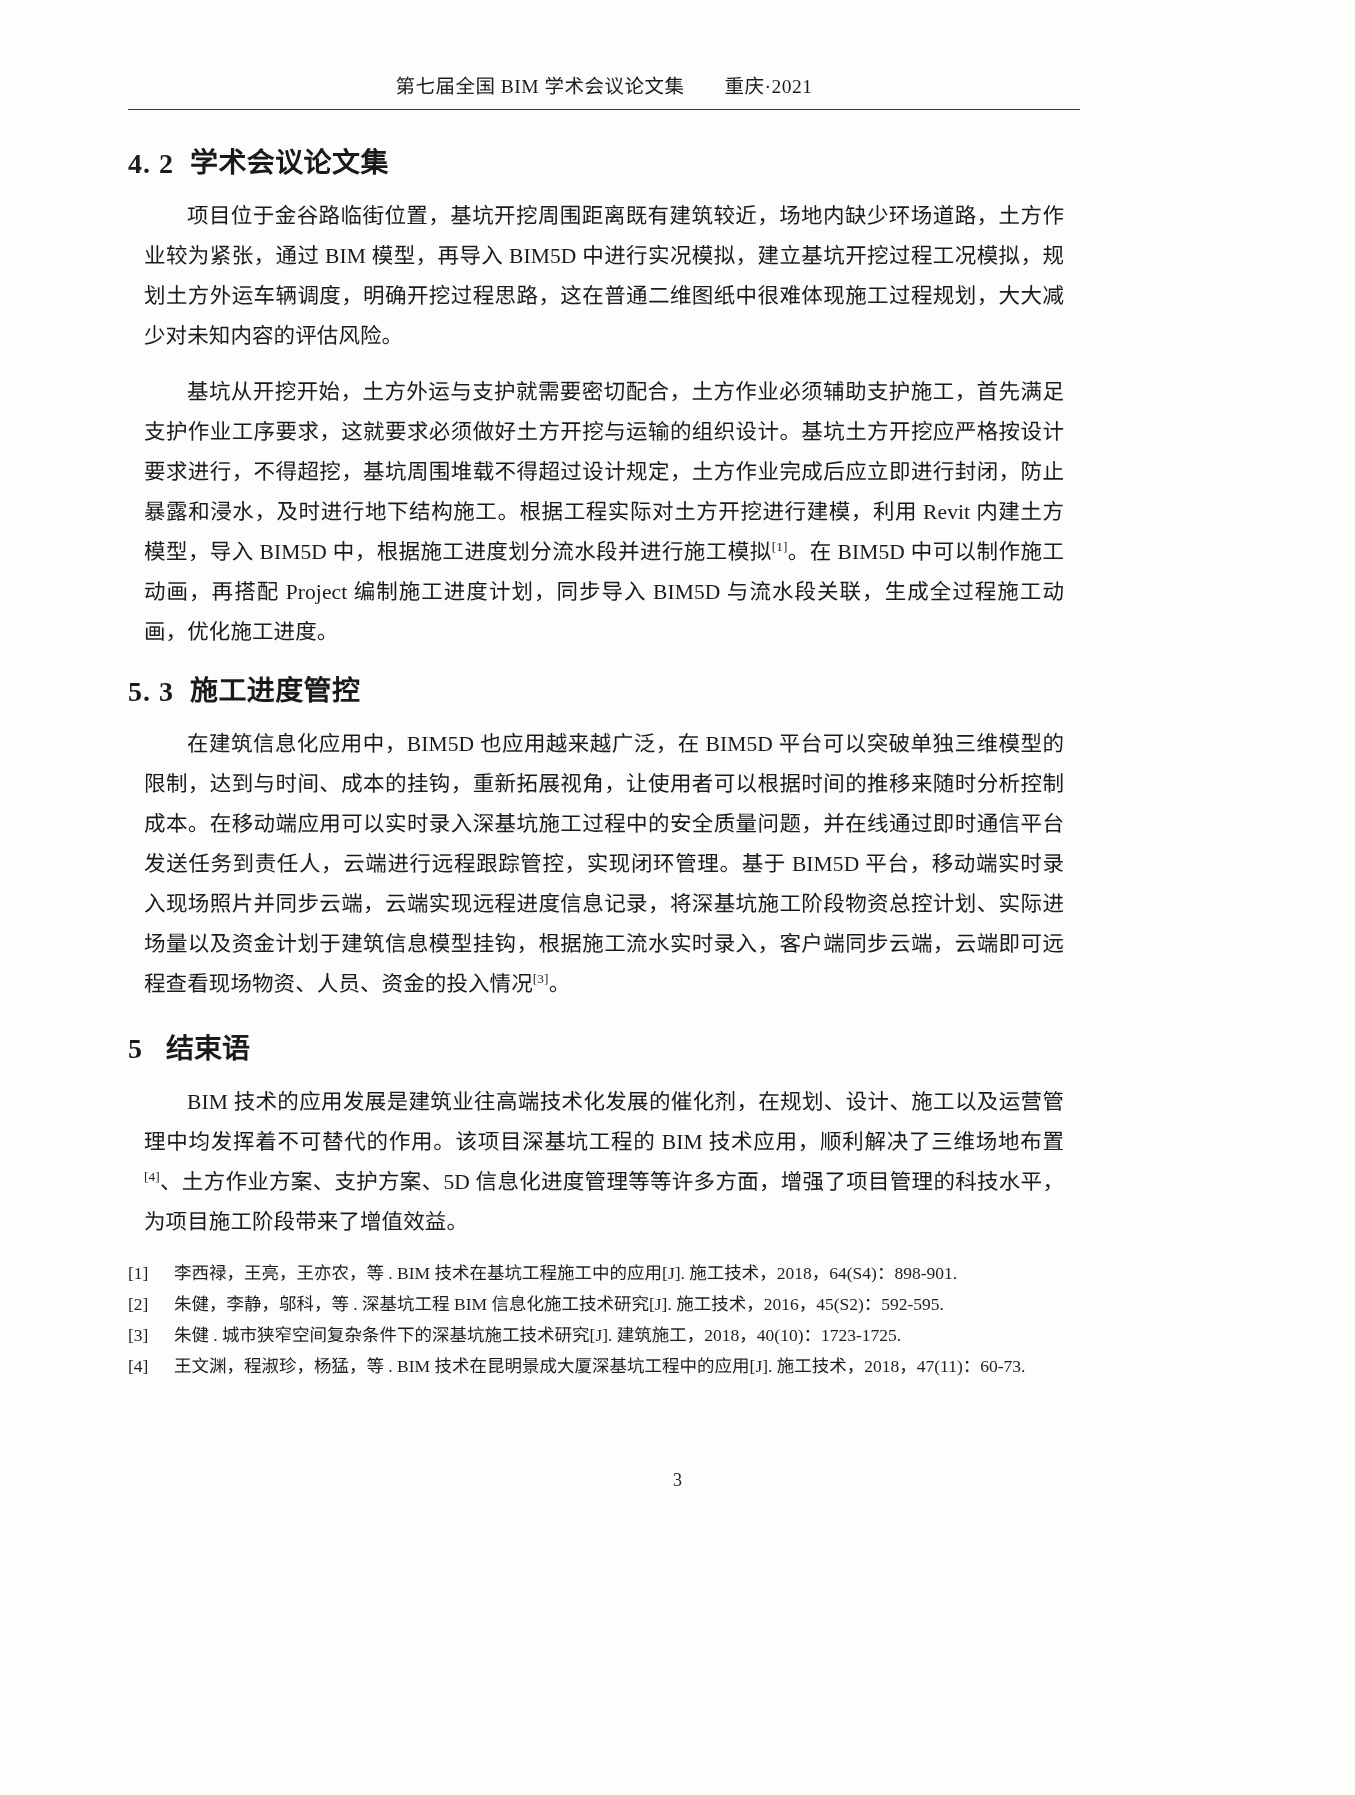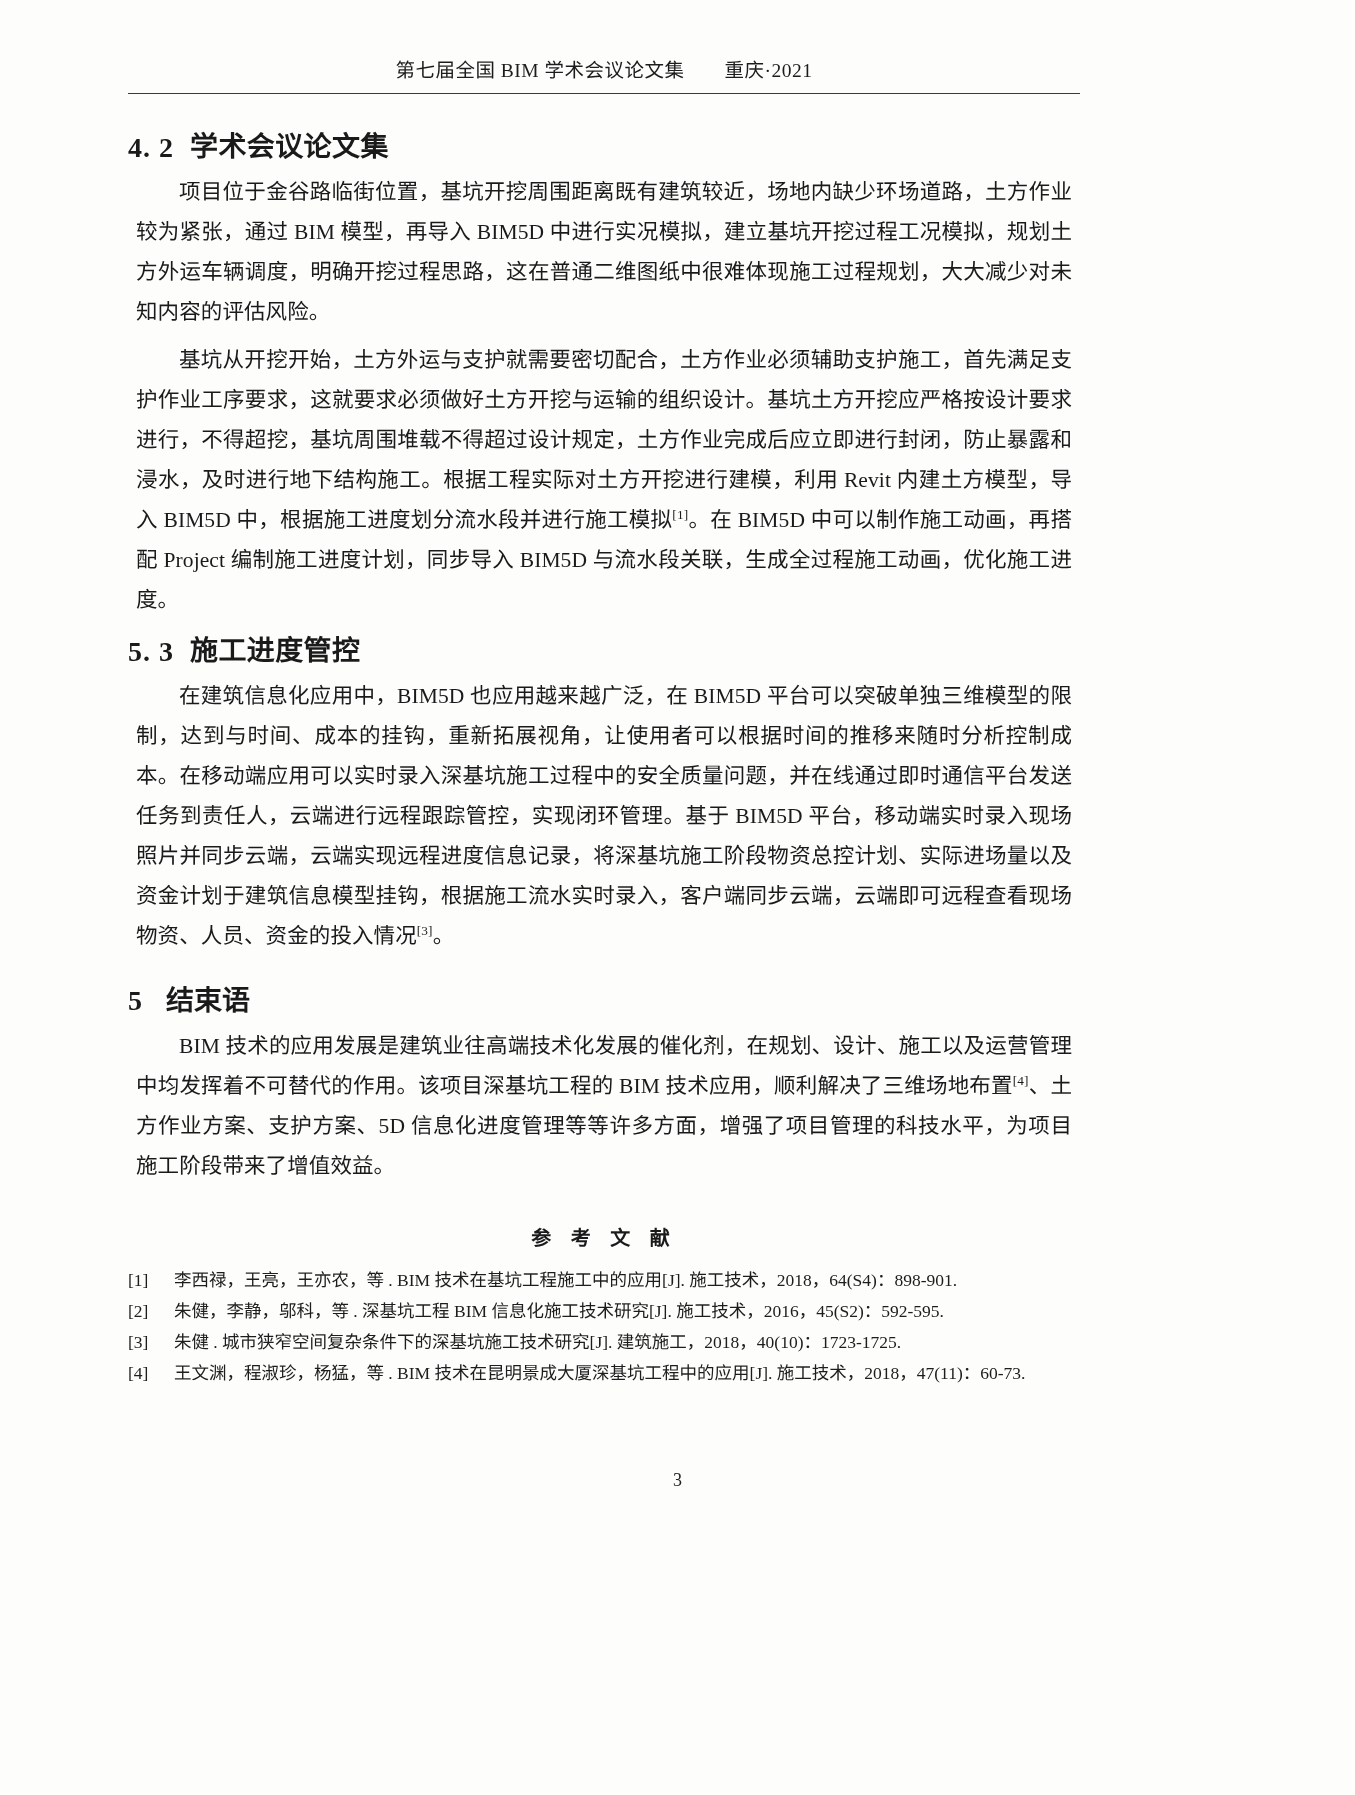--- a/index.html
+++ b/index.html
@@ -17,21 +17,21 @@
     width: 1355px;
     height: 1795px;
     margin: 0 auto;
     background: #fdfdfc;
     overflow: hidden;
     box-sizing: border-box;
   }
   .page-inner {
     position: absolute;
     left: 128px;
-    top: 54px;
+    top: 70px;
     width: 952px;
   }
 
   
   .running-head {
     text-align: center;
     font-size: 19.5px;
     letter-spacing: 0.5px;
     color: #1c1c1c;
     padding-bottom: 10px;
@@ -74,21 +74,21 @@
     margin-right: 24px;
   }
 
   
   p.body {
     font-size: 21.5px;
     line-height: 40px;
     text-align: justify;
     text-justify: inter-ideograph;
     text-indent: 2em;
-    margin: 8px;
+    margin: 16px;
     letter-spacing: 0.1px;
     word-break: break-all;
   }
   sup {
     font-size: 0.62em;
     vertical-align: super;
     line-height: 0;
   }
 
   
@@ -155,21 +155,20 @@
       <span>施工进度管控</span>
     </div>
     <p class="body">在建筑信息化应用中，BIM5D 也应用越来越广泛，在 BIM5D 平台可以突破单独三维模型的限制，达到与时间、成本的挂钩，重新拓展视角，让使用者可以根据时间的推移来随时分析控制成本。在移动端应用可以实时录入深基坑施工过程中的安全质量问题，并在线通过即时通信平台发送任务到责任人，云端进行远程跟踪管控，实现闭环管理。基于 BIM5D 平台，移动端实时录入现场照片并同步云端，云端实现远程进度信息记录，将深基坑施工阶段物资总控计划、实际进场量以及资金计划于建筑信息模型挂钩，根据施工流水实时录入，客户端同步云端，云端即可远程查看现场物资、人员、资金的投入情况<sup>[3]</sup>。</p>
 
     <div class="h1">
       <span class="num">5</span>
       <span>结束语</span>
     </div>
     <p class="body">BIM 技术的应用发展是建筑业往高端技术化发展的催化剂，在规划、设计、施工以及运营管理中均发挥着不可替代的作用。该项目深基坑工程的 BIM 技术应用，顺利解决了三维场地布置<sup>[4]</sup>、土方作业方案、支护方案、5D 信息化进度管理等等许多方面，增强了项目管理的科技水平，为项目施工阶段带来了增值效益。</p>
 
-    <div class="ref-title">参 考 文 献</div>
     <ul class="refs">
       <li>
         <span class="ref-num">[1]</span>
         <span class="ref-text">李西禄，王亮，王亦农，等 . BIM 技术在基坑工程施工中的应用[J]. 施工技术，2018，64(S4)：898-901.</span>
       </li>
       <li>
         <span class="ref-num">[2]</span>
         <span class="ref-text">朱健，李静，邬科，等 . 深基坑工程 BIM 信息化施工技术研究[J]. 施工技术，2016，45(S2)：592-595.</span>
       </li>
       <li>

